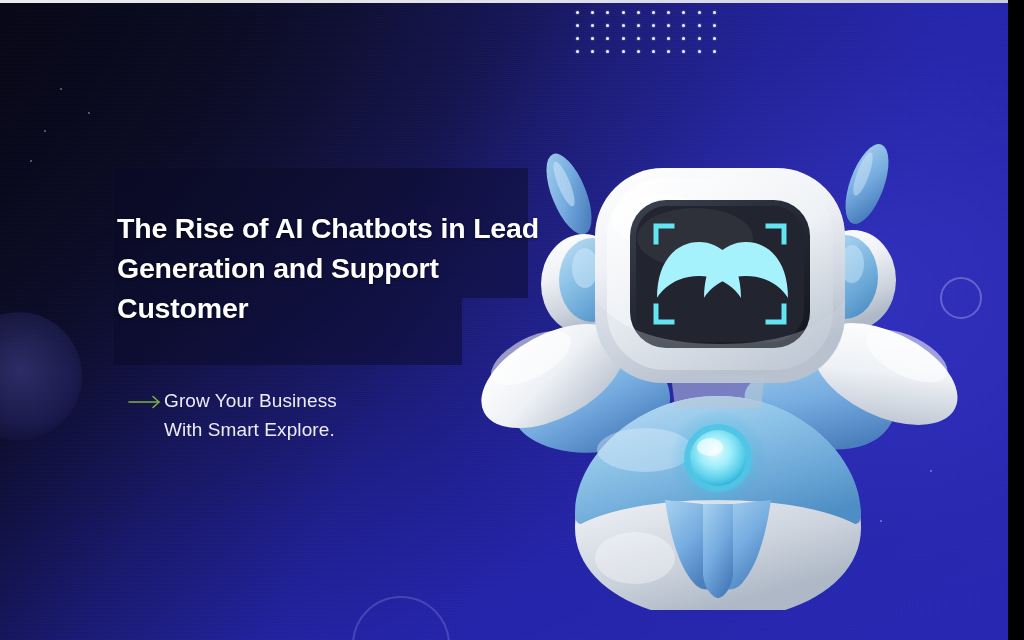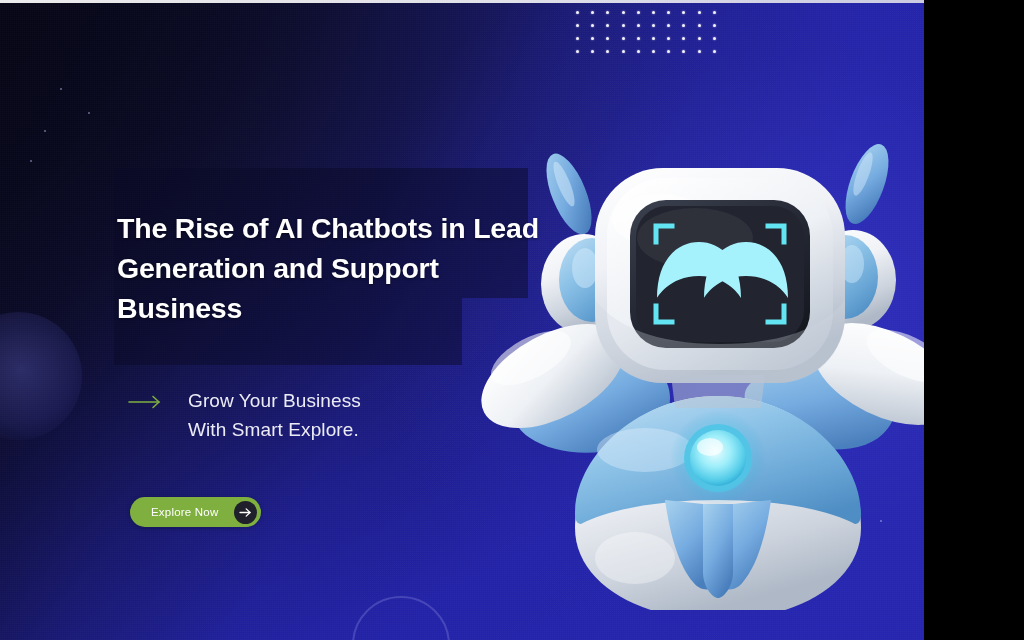--- a/index.html
+++ b/index.html
@@ -6,21 +6,21 @@
   * { box-sizing: border-box; margin: 0; padding: 0; }
   html, body {
     width: 1024px; height: 640px;
     overflow: hidden;
     font-family: "Liberation Sans", sans-serif;
     background: #000;
   }
 
   #stage {
     position: relative;
-    width: 924px; height: 640px;
+    width: 1008px; height: 640px;
     overflow: hidden;
     background: #1d1da0;
   }
 
   
   .bg-base {
     position: absolute; inset: 0;
     background:
       radial-gradient(120% 135% at 2% 4%, #07071a 0%, #0b0b26 16%, #111140 30%, #171764 44%, #1d1d8e 60%, #2222a8 76%, #2424b0 100%);
   }
@@ -102,21 +102,21 @@
     font-weight: 700;
     line-height: 40px;
     letter-spacing: -0.2px;
     color: #ffffff;
     text-shadow: 0 1px 3px rgba(0,0,0,0.45);
   }
   .headline span { display: block; }
 
   .subrow {
     position: absolute; left: 128px; top: 386px;
-    display: flex; align-items: flex-start; gap: 24px;
+    display: flex; align-items: flex-start; 
   }
   .sub-arrow {
     margin-top: 9px;
     flex: 0 0 auto;
     line-height: 0;
   }
   .subtitle {
     font-size: 19px;
     font-weight: 400;
     line-height: 29px;
@@ -239,45 +239,36 @@
       <i style="background: rgb(241, 241, 251);"></i>
       <i style="background: rgb(241, 241, 251);"></i>
     </div>
 
   <div class="panel-wide"></div>
   <div class="panel-narrow"></div>
 
   <h1 class="headline">
     <span>The Rise of AI Chatbots in Lead</span>
     <span>Generation and Support</span>
-    <span>Business</span>
+    <span>Customer</span>
   </h1>
 
   <div class="subrow">
     <span class="sub-arrow">
       <svg width="36" height="14" viewBox="0 0 36 14" fill="none" aria-hidden="true">
         <path d="M1 7 H31" stroke="#7fb03f" stroke-width="1.6" stroke-linecap="round"></path>
         <path d="M25 1.5 L31 7 L25 12.5" stroke="#7fb03f" stroke-width="1.6" stroke-linecap="round" stroke-linejoin="round" fill="none"></path>
       </svg>
     </span>
     <div class="subtitle">
       <span>Grow Your Business</span>
       <span>With Smart Explore.</span>
     </div>
   </div>
 
-  <button class="cta">
-    <span class="cta-label">Explore Now</span>
-    <span class="cta-badge">
-      <svg width="13" height="11" viewBox="0 0 13 11" fill="none" aria-hidden="true">
-        <path d="M1 5.5 H11" stroke="#ffffff" stroke-width="1.3" stroke-linecap="round"></path>
-        <path d="M7.2 1.9 L11 5.5 L7.2 9.1" stroke="#ffffff" stroke-width="1.3" stroke-linecap="round" stroke-linejoin="round" fill="none"></path>
-      </svg>
-    </span>
-  </button>
 
 
   <div id="robot">
     <svg viewBox="0 0 520 490" xmlns="http://www.w3.org/2000/svg">
       <defs>
         <linearGradient id="gShellW" x1="0" y1="0" x2="0.35" y2="1">
           <stop offset="0%" stop-color="#ffffff"></stop>
           <stop offset="42%" stop-color="#f0f2f6"></stop>
           <stop offset="78%" stop-color="#ccd3dd"></stop>
           <stop offset="100%" stop-color="#aeb8c6"></stop>

